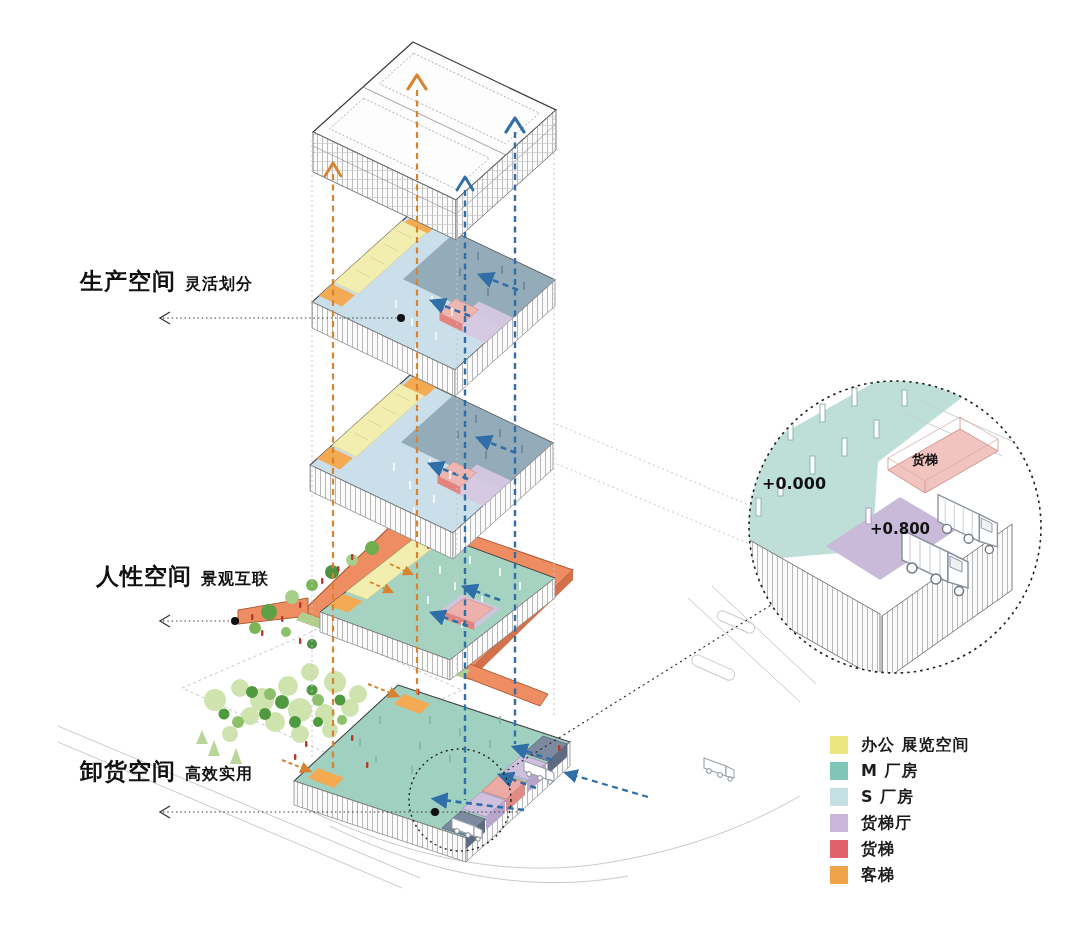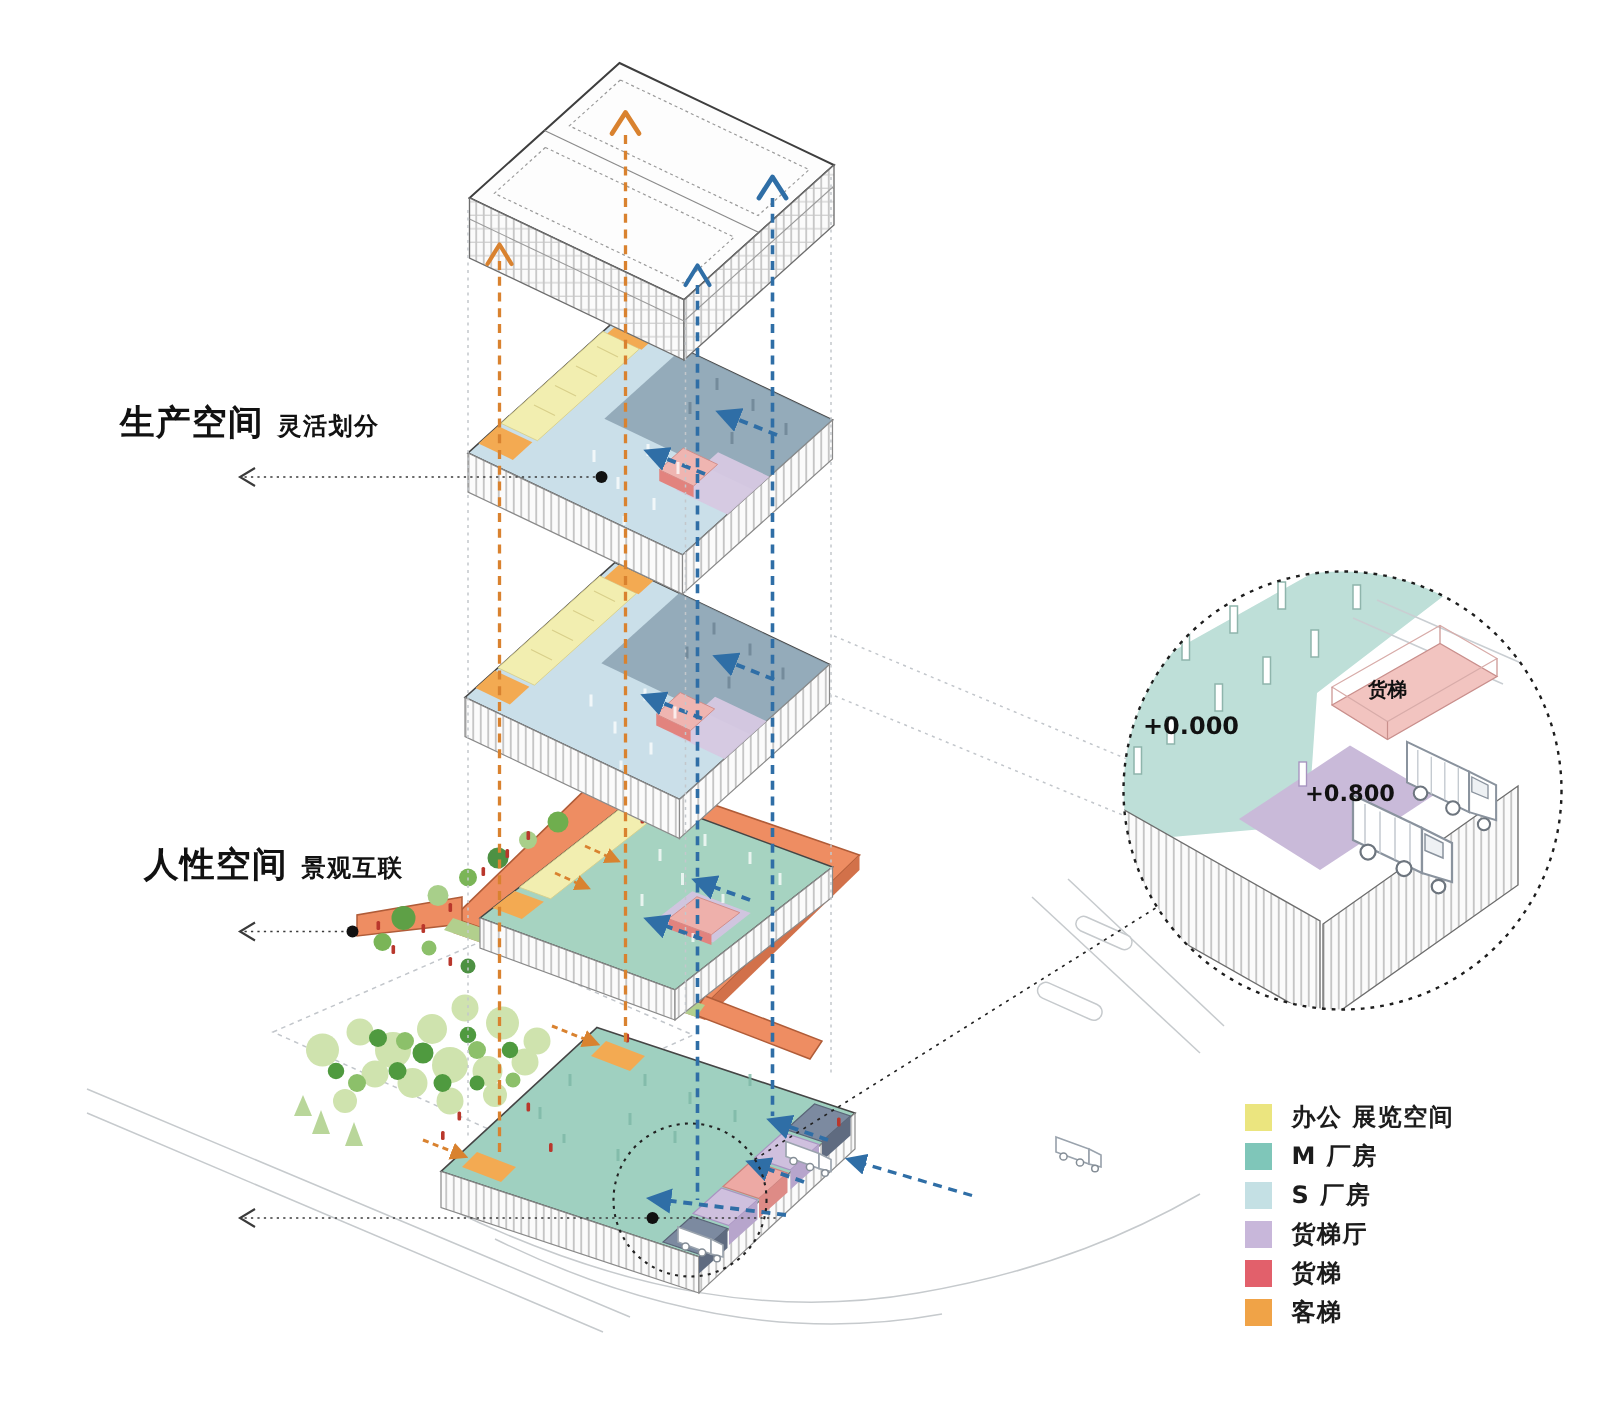--- a/index.html
+++ b/index.html
@@ -368,20 +368,23 @@
   <text x="912" y="464" font-size="13" font-weight="bold" fill="#111">货梯</text>
 </g>
 </svg>
 
 <div class="sec" style="left:80px;top:266px;">
   <span class="t">生产空间</span><span class="s">灵活划分</span>
 </div>
 <div class="sec" style="left:96px;top:561px;">
   <span class="t">人性空间</span><span class="s">景观互联</span>
 </div>
+<div class="sec" style="left:80px;top:756px;">
+  <span class="t">卸货空间</span><span class="s">高效实用</span>
+</div>
 
 <div id="legend">
   <div class="lrow">
     <div class="sw" style="background-color: rgb(235, 229, 127);"></div>
     <div class="ltxt">办公 展览空间</div>
   </div>
   <div class="lrow">
     <div class="sw" style="background-color: rgb(127, 198, 185);"></div>
     <div class="ltxt">M 厂房</div>
   </div>

